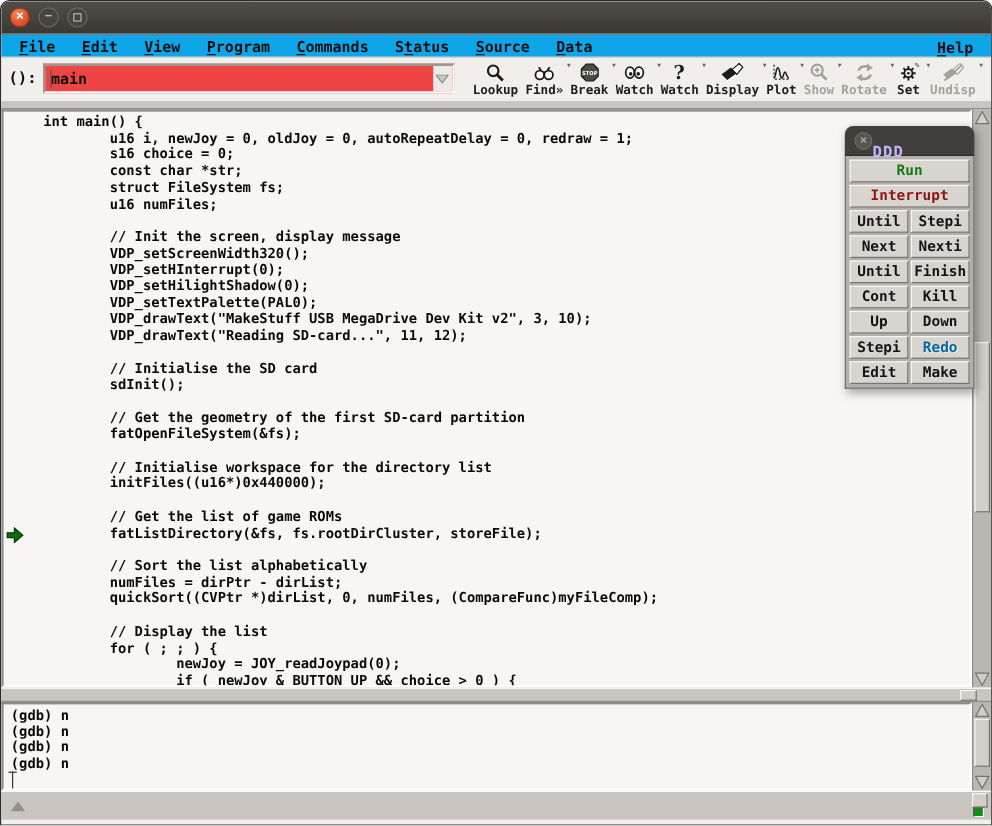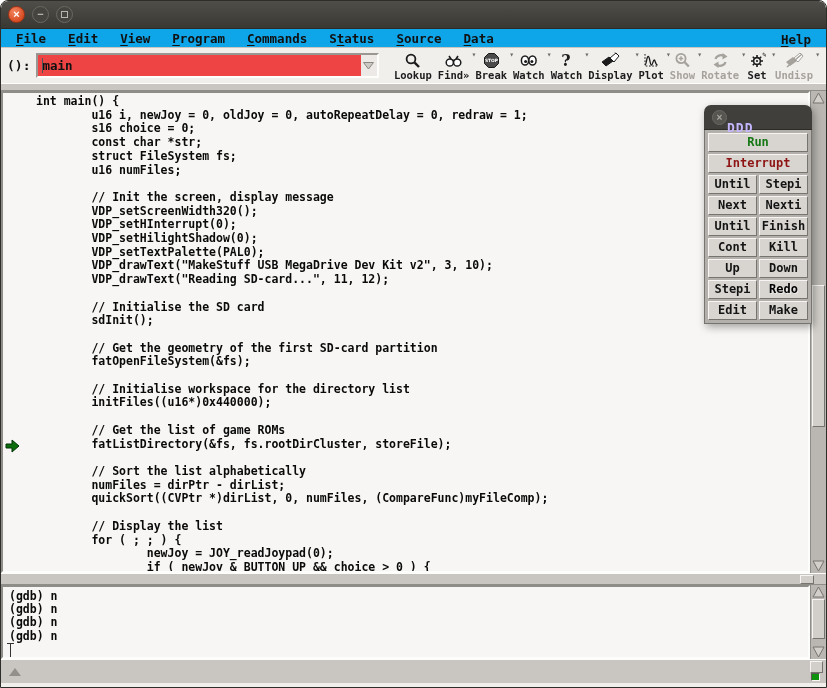--- a/index.html
+++ b/index.html
@@ -88,21 +88,21 @@
     color:#a9a7a1; font:bold 10px "Liberation Sans", sans-serif; display:flex; align-items:center; justify-content:center; margin-left:8px; }
   .panel-title .ptext { flex:1; padding-right:14px;
     font:bold 13px "DejaVu Sans Mono", monospace; color:#c4b5fd; letter-spacing:1px;margin-top:20px; }
   .panel-body { background:#b3b0ab; border:1px solid #76746e; border-top:0;
     padding:3px; display:grid; grid-template-columns:1fr 1fr; gap:2px; }
   .panel-btn { height:19px; background:#d8d5d0; border:1px solid; border-color:#f6f5f3 #76746e #76746e #f6f5f3;
     font:bold 12px "DejaVu Sans Mono", monospace; color:#141414; text-align:center; line-height:17px; }
   .panel-btn.wide { grid-column:1 / span 2; }
   .panel-btn.green { color:#157815; }
   .panel-btn.red { color:#8e1414; }
-  .panel-btn.disabled { color:#000000; text-shadow:1px 1px 0 #eceae7;text-align:center; }
+  .panel-btn.disabled { color:#0369a1; text-shadow:1px 1px 0 #eceae7;text-align:center; }
   u { text-decoration:underline; text-underline-offset:2px; }
 </style>
 </head>
 <body>
 
 <div class="window">
 
   <div class="titlebar">
     <div class="wbtn close">×</div>
     <div class="wbtn min">−</div>

